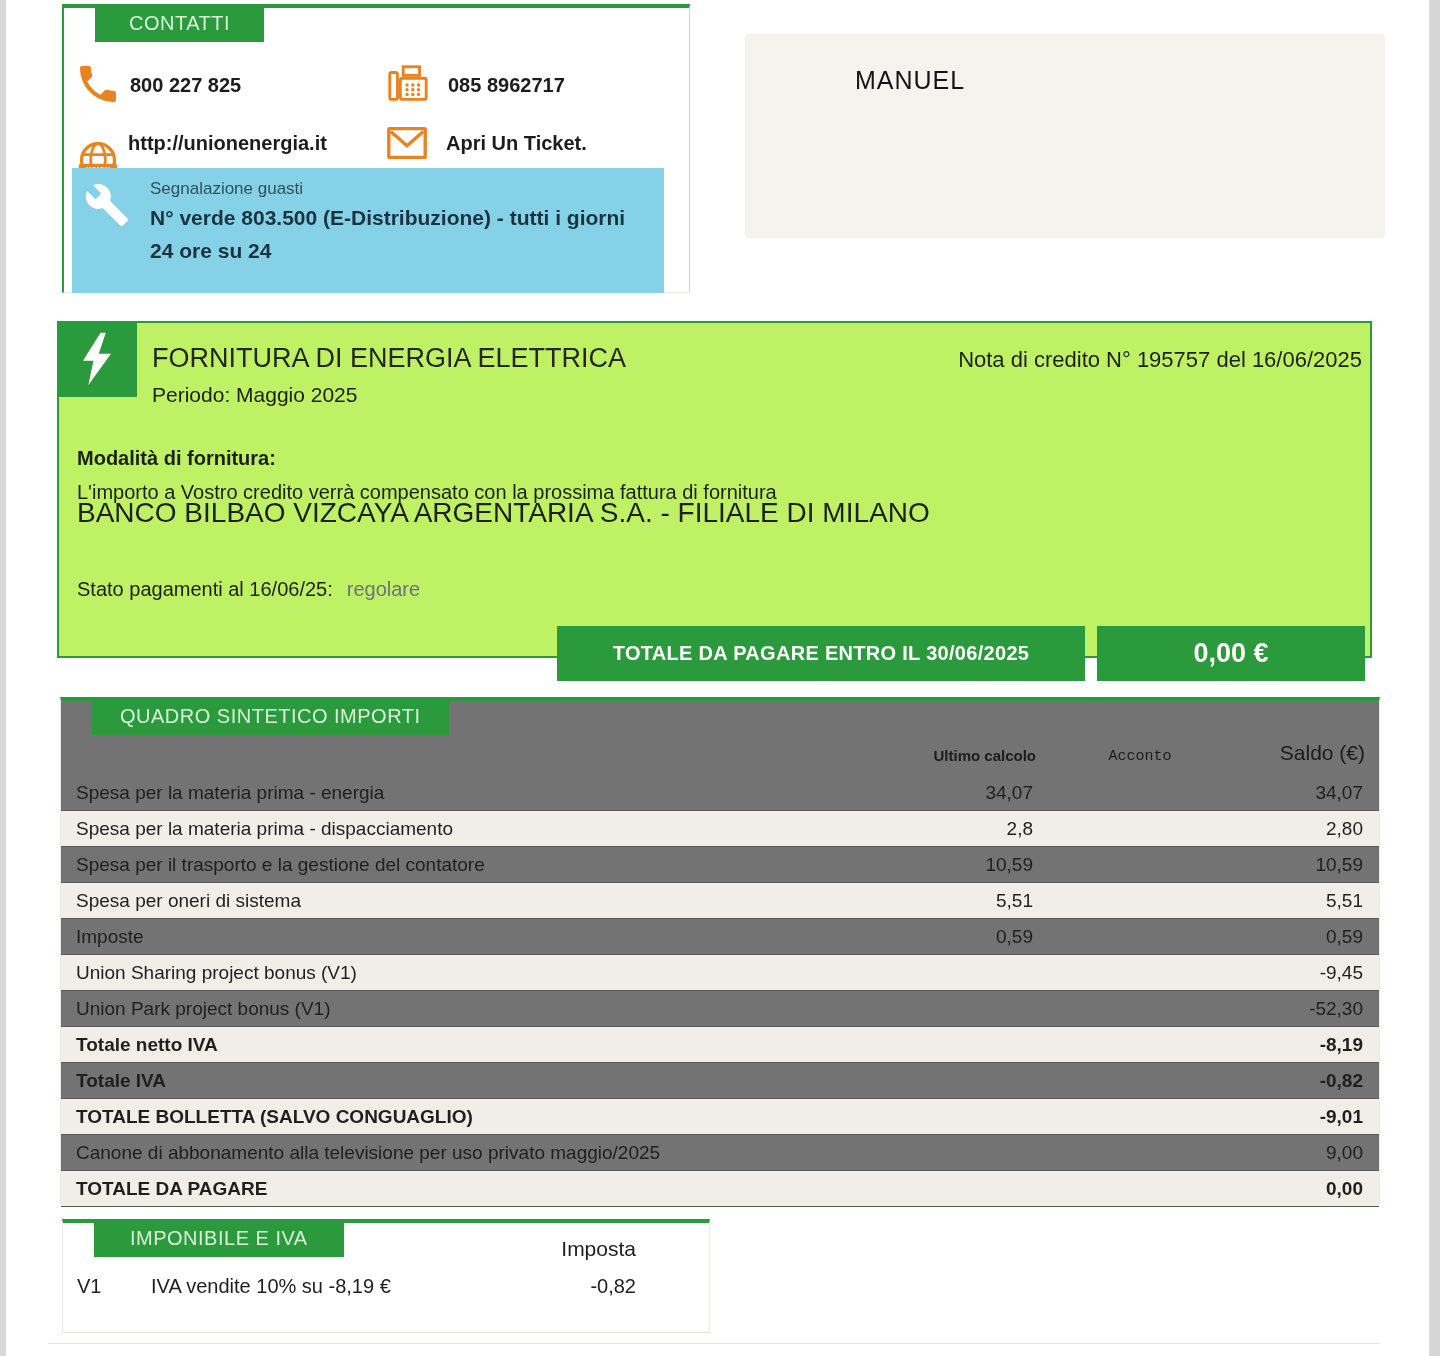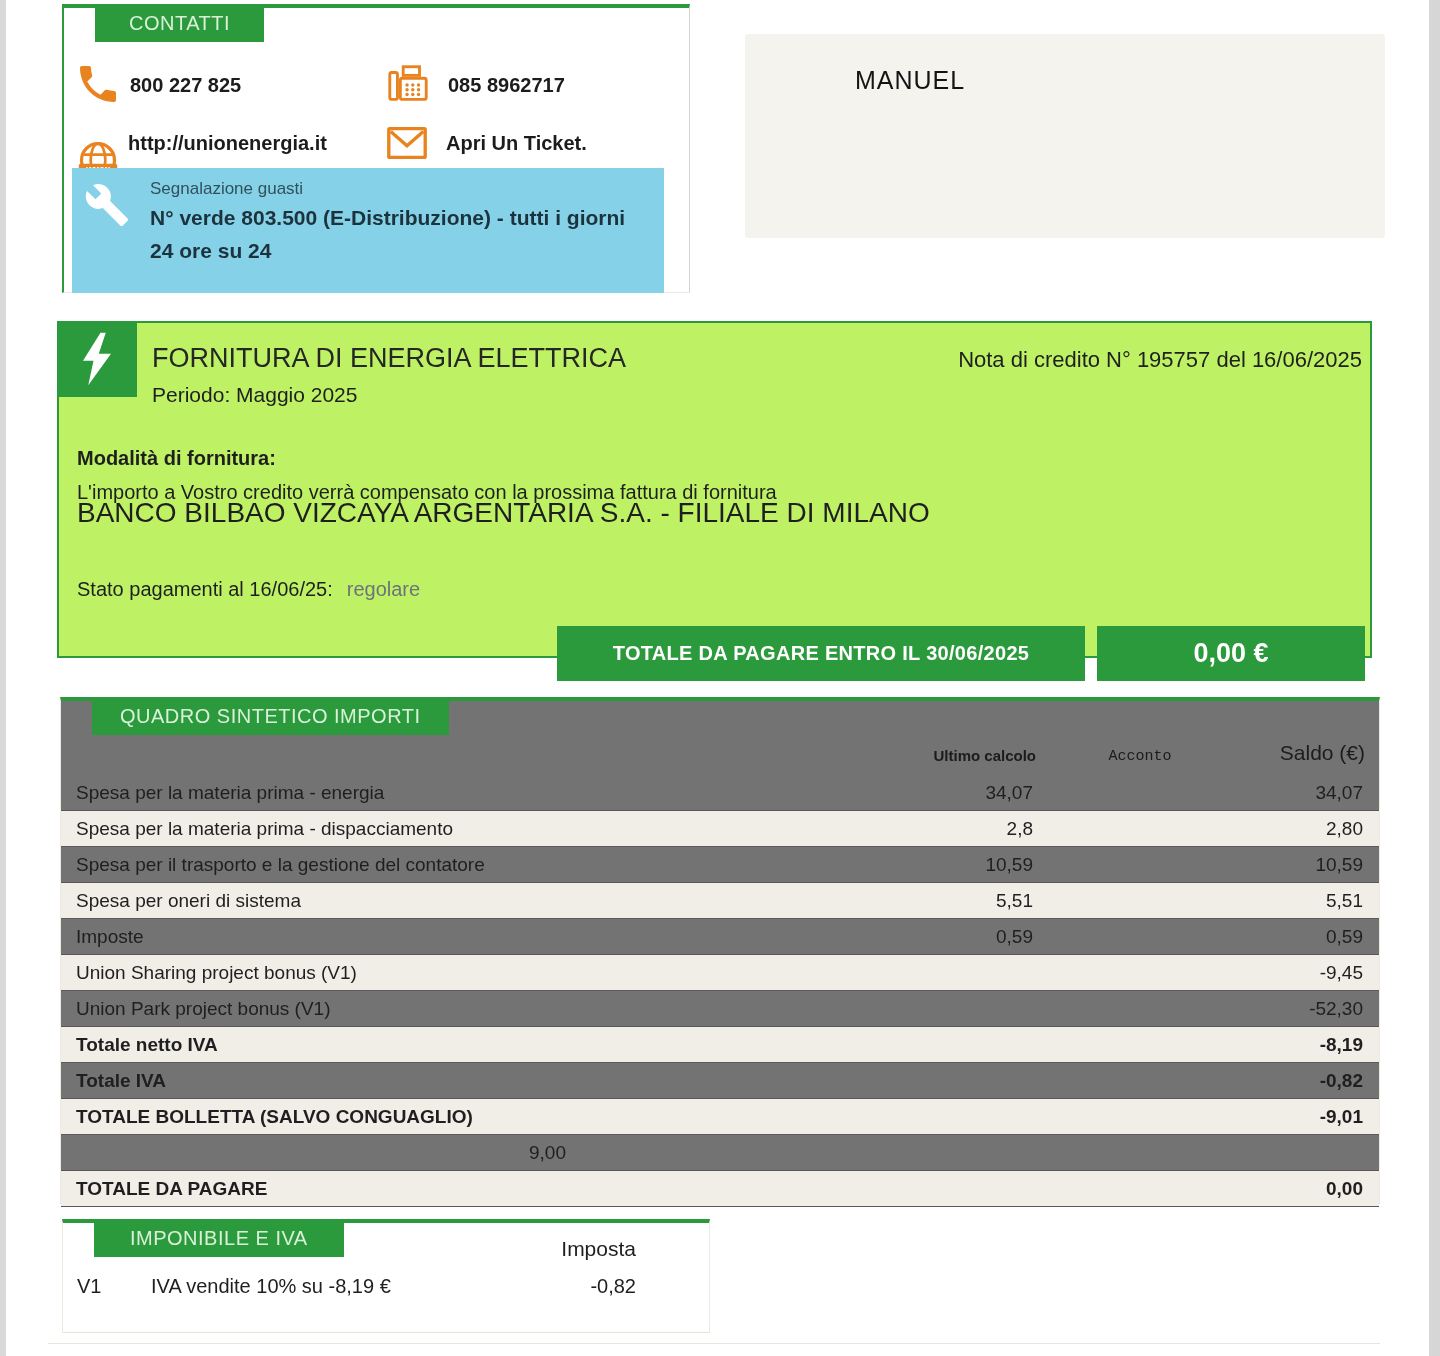--- a/index.html
+++ b/index.html
@@ -241,20 +241,21 @@
       <div class="t-col t-acconto"></div>
       <div class="t-col t-saldo">-0,82</div>
     </div>
     <div class="t-row bold">
       <div class="t-label">TOTALE BOLLETTA (SALVO CONGUAGLIO)</div>
       <div class="t-col t-ultimo"></div>
       <div class="t-col t-acconto"></div>
       <div class="t-col t-saldo">-9,01</div>
     </div>
     <div class="t-row">
+      <div class="t-label">Canone di abbonamento alla televisione per uso privato maggio/2025</div>
       <div class="t-col t-ultimo"></div>
       <div class="t-col t-acconto"></div>
       <div class="t-col t-saldo">9,00</div>
     </div>
     <div class="t-row bold">
       <div class="t-label">TOTALE DA PAGARE</div>
       <div class="t-col t-ultimo"></div>
       <div class="t-col t-acconto"></div>
       <div class="t-col t-saldo">0,00</div>
     </div>

